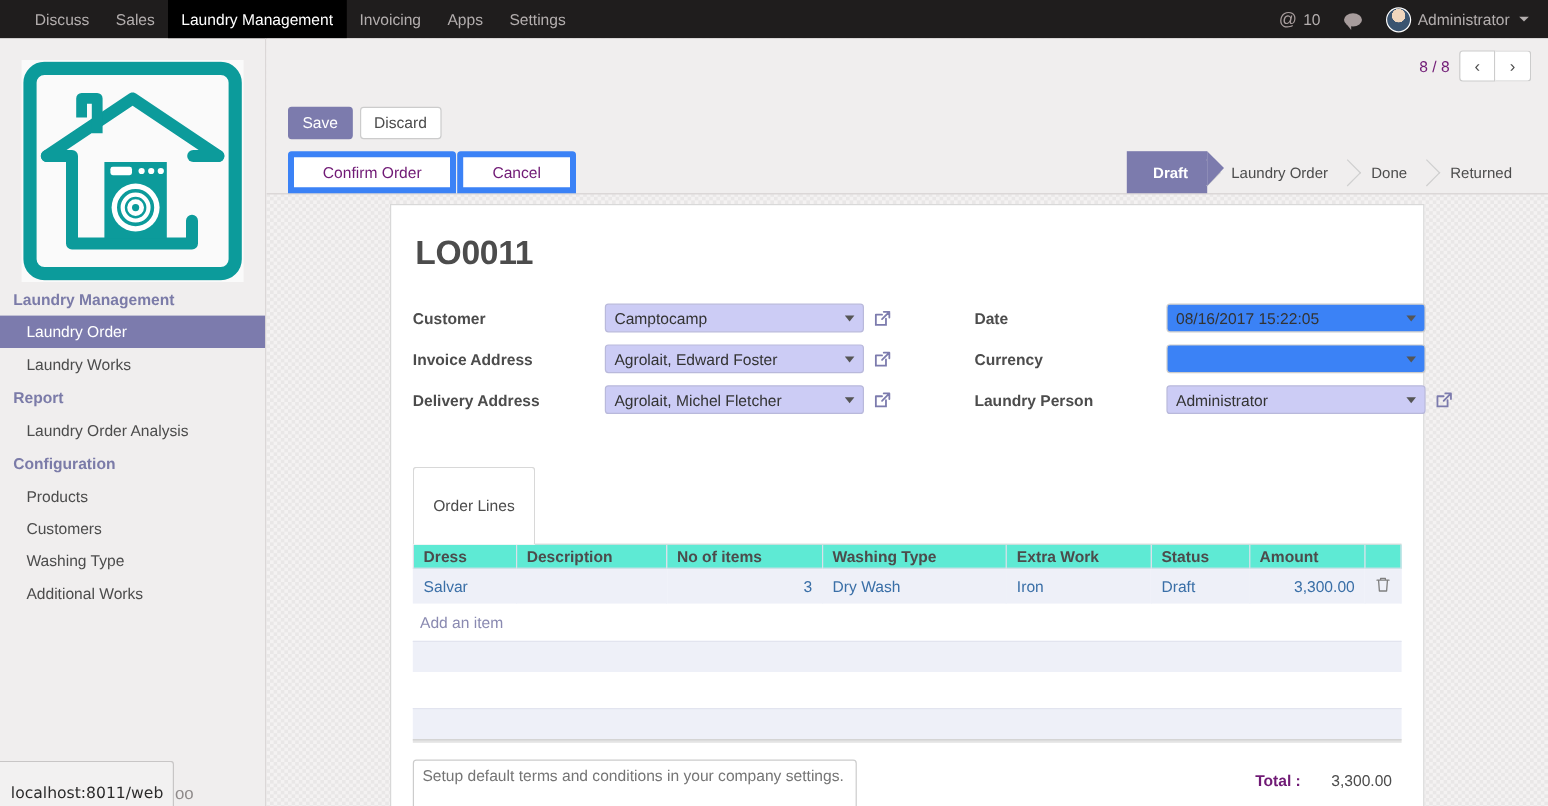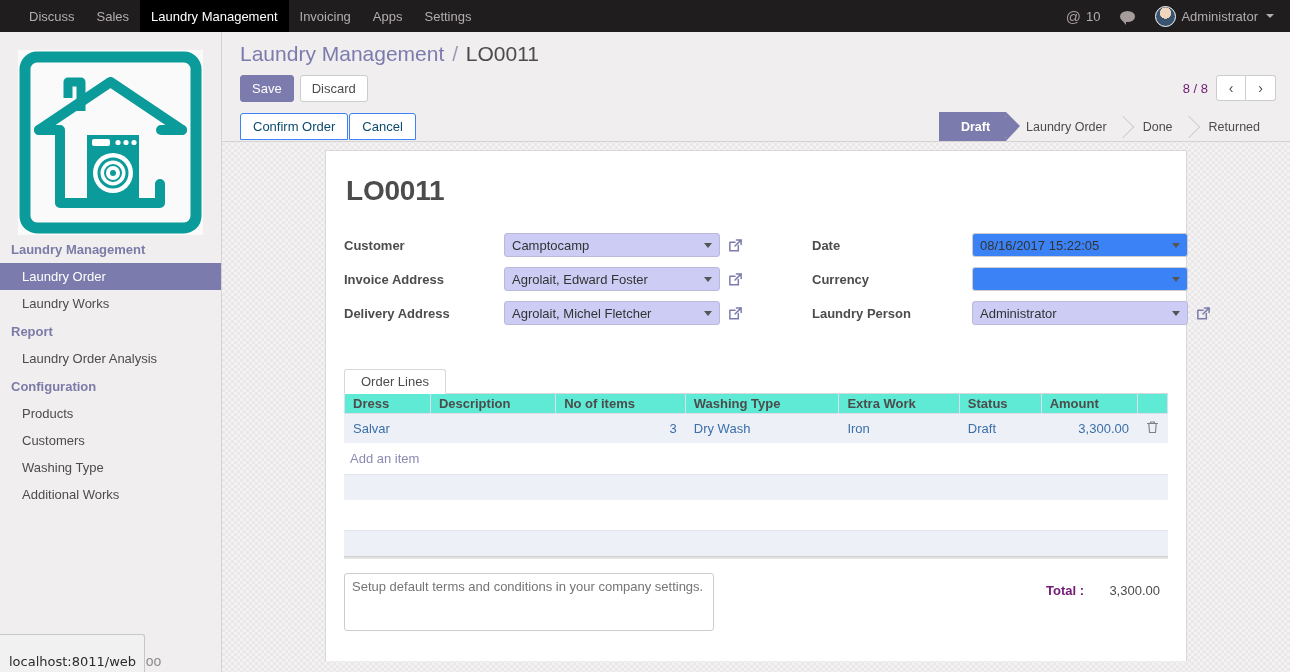--- a/index.html
+++ b/index.html
@@ -128,20 +128,21 @@
   .btn {
     display: inline-block;
     border: 1px solid #cccccc;
     background: #ffffff;
     color: #4c4c4c;
     padding: 5px 11px;
     font-size: 13px;
     border-radius: 3px;
     cursor: pointer;
     margin-right: 6px;
+    margin-top: 47px;
   }
   .btn.primary {
     background: #7c7bad; border-color: #7c7bad; color: #ffffff;
   }
   .pager {
     margin-left: auto;
     display: flex; align-items: center;
     font-size: 13px; color: #4c4c4c;
   }
   .pager-count { margin-right: 8px; color: #701a75; }
@@ -158,25 +159,25 @@
   .pager-btn:last-of-type { border-radius: 0 3px 3px 0; border-left: none; }
 
   
   .statusbar-row {
     display: flex; align-items: stretch;
     margin-top: 10px;
     min-height: 29px;
   }
   .sb-btns { display: flex; align-items: center; }
   .sb-btn {
-    border: 1px solid #3b82f6;
+    border: 5px solid #3b82f6;
     background: #ffffff;
-    padding: 5px 12px;
-    font-size: 13px;
-    color: #0c4a6e;
+    padding: 5px 24px;
+    font-size: 13px;
+    color: #701a75;
     cursor: pointer;
     border-radius: 3px 3px 0 0;
     margin-right: 1px;
   }
   .statusbar {
     margin-left: auto;
     display: flex; align-items: stretch;
     font-size: 12.5px;
   }
   .stage {
@@ -275,21 +276,21 @@
     cursor: pointer;
   }
 
   
   .notebook { margin-top: 34px; }
   .tabs {
     display: flex;
     border-bottom: 1px solid #d8d8d8;
   }
   .tab {
-    padding: 4px 16px;
+    padding: 24px 16px;
     font-size: 13px;
     color: #4c4c4c;
     border: 1px solid #d8d8d8;
     border-bottom: 1px solid #ffffff;
     background: #ffffff;
     border-radius: 3px 3px 0 0;
     margin-bottom: -1px;
     cursor: pointer;
   }
 
@@ -459,25 +460,20 @@
     <div class="sb-item"><span>Washing Type</span></div>
     <div class="sb-item"><span>Additional Works</span></div>
 
     <div class="odoo-brand">doo</div>
     <div class="status-tip">localhost:8011/web</div>
   </div>
 
   <div class="main">
 
     <div class="control-panel">
-      <div class="breadcrumb">
-        <span>Laundry Management</span>
-        <span class="sep">/</span>
-        <span class="cur">LO0011</span>
-      </div>
 
       <div class="cp-row">
         <button class="btn primary">Save</button>
         <button class="btn">Discard</button>
         <div class="pager">
           <span class="pager-count">8 / 8</span>
           <div class="pager-btn">‹</div>
           <div class="pager-btn">›</div>
         </div>
       </div>

